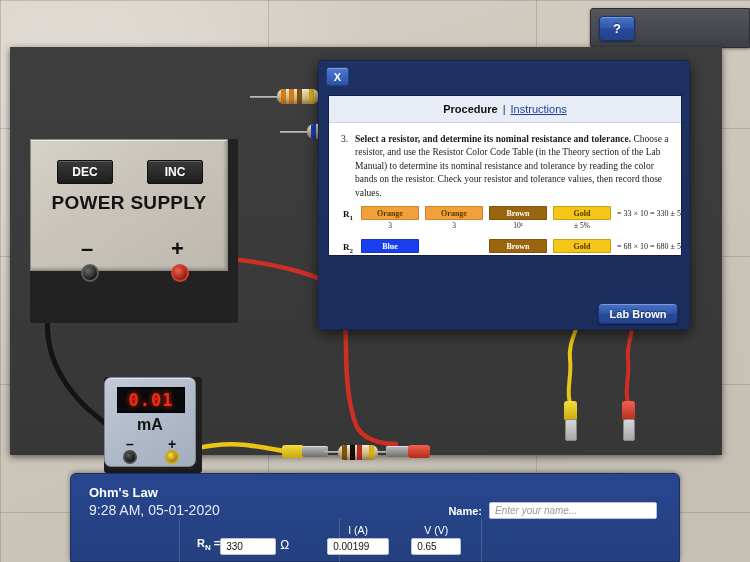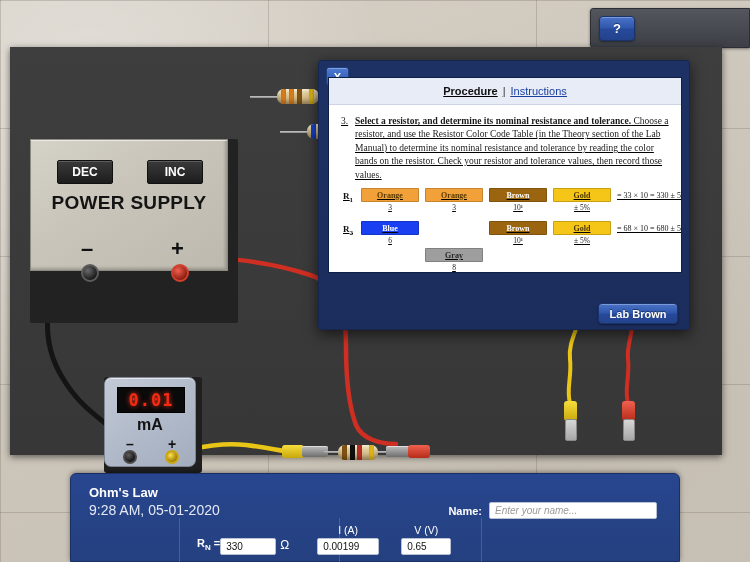--- a/index.html
+++ b/index.html
@@ -195,26 +195,25 @@
     position: absolute; left: 7px; top: 6px;
     width: 23px; height: 19px;
     background: linear-gradient(to bottom, #4f7ad2, #2a52a8);
     border: 1px solid #20407f; border-radius: 3px;
     color: #fff; font-size: 11px; font-weight: bold;
     display: flex; align-items: center; justify-content: center;
     cursor: pointer;
     box-shadow: inset 0 1px 0 rgba(255,255,255,0.3);
   }
   .modal-page {
-    position: absolute; left: 9px; top: 16px;
-    width: 354px; height: 196px;
+    position: absolute; left: 9px; top: 34px;
+    width: 354px; height: 161px;
     background: #fff;
     border: 1px solid #0f1f45;
     overflow: hidden;
-    text-decoration: underline;
   }
   .modal-head {
     height: 27px;
     background: #e8ecf6;
     border-bottom: 1px solid #ccd3e4;
     display: flex; align-items: center; justify-content: center;
     gap: 5px;
     font-size: 11px;
     color: #111;
   }
@@ -482,21 +481,21 @@
     <div class="vdiv" style="left:268px;"></div>
     <div class="vdiv" style="left:410px;"></div>
 
     <div class="cols">
       <div class="row-gap">
         <span class="rn-label"><span>R</span><sub>N</sub><span> = </span></span>
         <input class="txt" id="rn-input" type="text" value="330" style="">
         <span class="ohm">Ω</span>
       </div>
 
-      <div class="cell-grp" style="margin-left:16px;">
+      <div class="cell-grp" style="margin-left:26px;">
         <div class="col-head">I (A)</div>
         <input class="txt" id="current-input" type="text" value="0.00199" style="">
       </div>
 
       <div class="cell-grp" style="margin-left:14px;">
         <div class="col-head">V (V)</div>
         <input class="txt" id="voltage-input" type="text" value="0.65" style="">
       </div>
     </div>
   </div>

